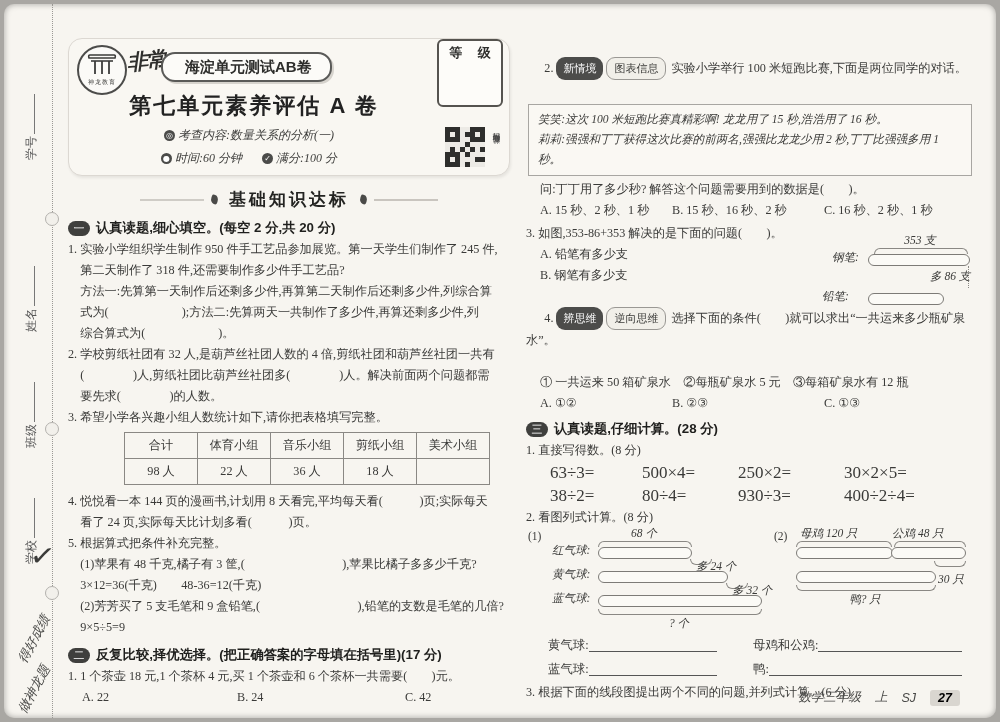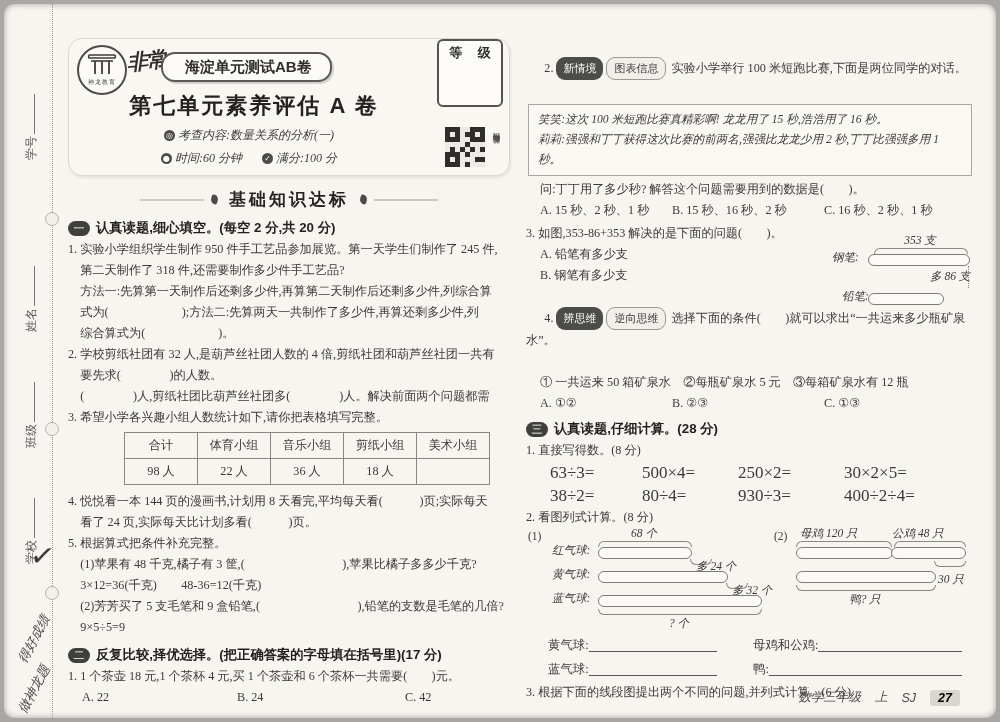--- a/index.html
+++ b/index.html
@@ -182,22 +182,22 @@
 
     <div>
         <div class="ln">1. 实验小学组织学生制作 950 件手工艺品参加展览。第一天学生们制作了 245 件,</div>
         <div class="ln">　第二天制作了 318 件,还需要制作多少件手工艺品?</div>
         <div class="ln">　方法一:先算第一天制作后还剩多少件,再算第二天制作后还剩多少件,列综合算</div>
         <div class="ln">　式为(　　　　　　);方法二:先算两天一共制作了多少件,再算还剩多少件,列</div>
         <div class="ln">　综合算式为(　　　　　　)。</div>
       </div>
     <div>
         <div class="ln">2. 学校剪纸社团有 32 人,是葫芦丝社团人数的 4 倍,剪纸社团和葫芦丝社团一共有</div>
+        <div class="ln">　(　　　　)人,剪纸社团比葫芦丝社团多(　　　　)人。解决前面两个问题都需</div>
         <div class="ln">　要先求(　　　　)的人数。</div>
-        <div class="ln">　(　　　　)人,剪纸社团比葫芦丝社团多(　　　　)人。解决前面两个问题都需</div>
       </div>
 
     <div class="ln">3. 希望小学各兴趣小组人数统计如下,请你把表格填写完整。</div>
     <table class="stable">
       <tbody>
           <tr>
         <td>合计</td>
         <td>体育小组</td>
         <td>音乐小组</td>
         <td>剪纸小组</td>
@@ -257,21 +257,21 @@
       <div class="ln">3. 如图,353-86+353 解决的是下面的问题(　　)。</div>
       <div class="ln" style="padding-left:14px">A. 铅笔有多少支</div>
       <div class="ln" style="padding-left:14px">B. 钢笔有多少支</div>
       <div style="position:absolute;right:0;top:14px;width:158px;height:72px">
         <div class="dlabel" style="left:58px;top:-4px;width:96px;text-align:center">353 支</div>
         <div class="brc" style="left:60px;top:11px;width:92px"></div>
         <div class="dlabel" style="left:18px;top:13px">钢笔:</div>
         <div class="bar" style="left:54px;top:17px;width:100px"></div>
         <div style="position:absolute;left:128px;top:29px;width:26px;height:22px;border-right:1px dotted #8a8884"></div>
         <div class="dlabel" style="left:116px;top:32px">多 86 支</div>
-        <div class="dlabel" style="left:28px;top:52px">铅笔:</div>
+        <div class="dlabel" style="left:8px;top:52px">铅笔:</div>
         <div class="bar" style="left:54px;top:56px;width:74px"></div>
       </div>
     </div>
 
     <div class="ln">
       <span>4.</span><span class="bdg-fill">辨思维</span><span class="bdg-line">逆向思维</span><span>选择下面的条件(　　)就可以求出“一共运来多少瓶矿泉水”。</span>
     </div>
     <div class="ln" style="padding-left:14px">① 一共运来 50 箱矿泉水　②每瓶矿泉水 5 元　③每箱矿泉水有 12 瓶</div>
     <div class="optrow optrow2">
       <span class="o1">A. ①②</span>

